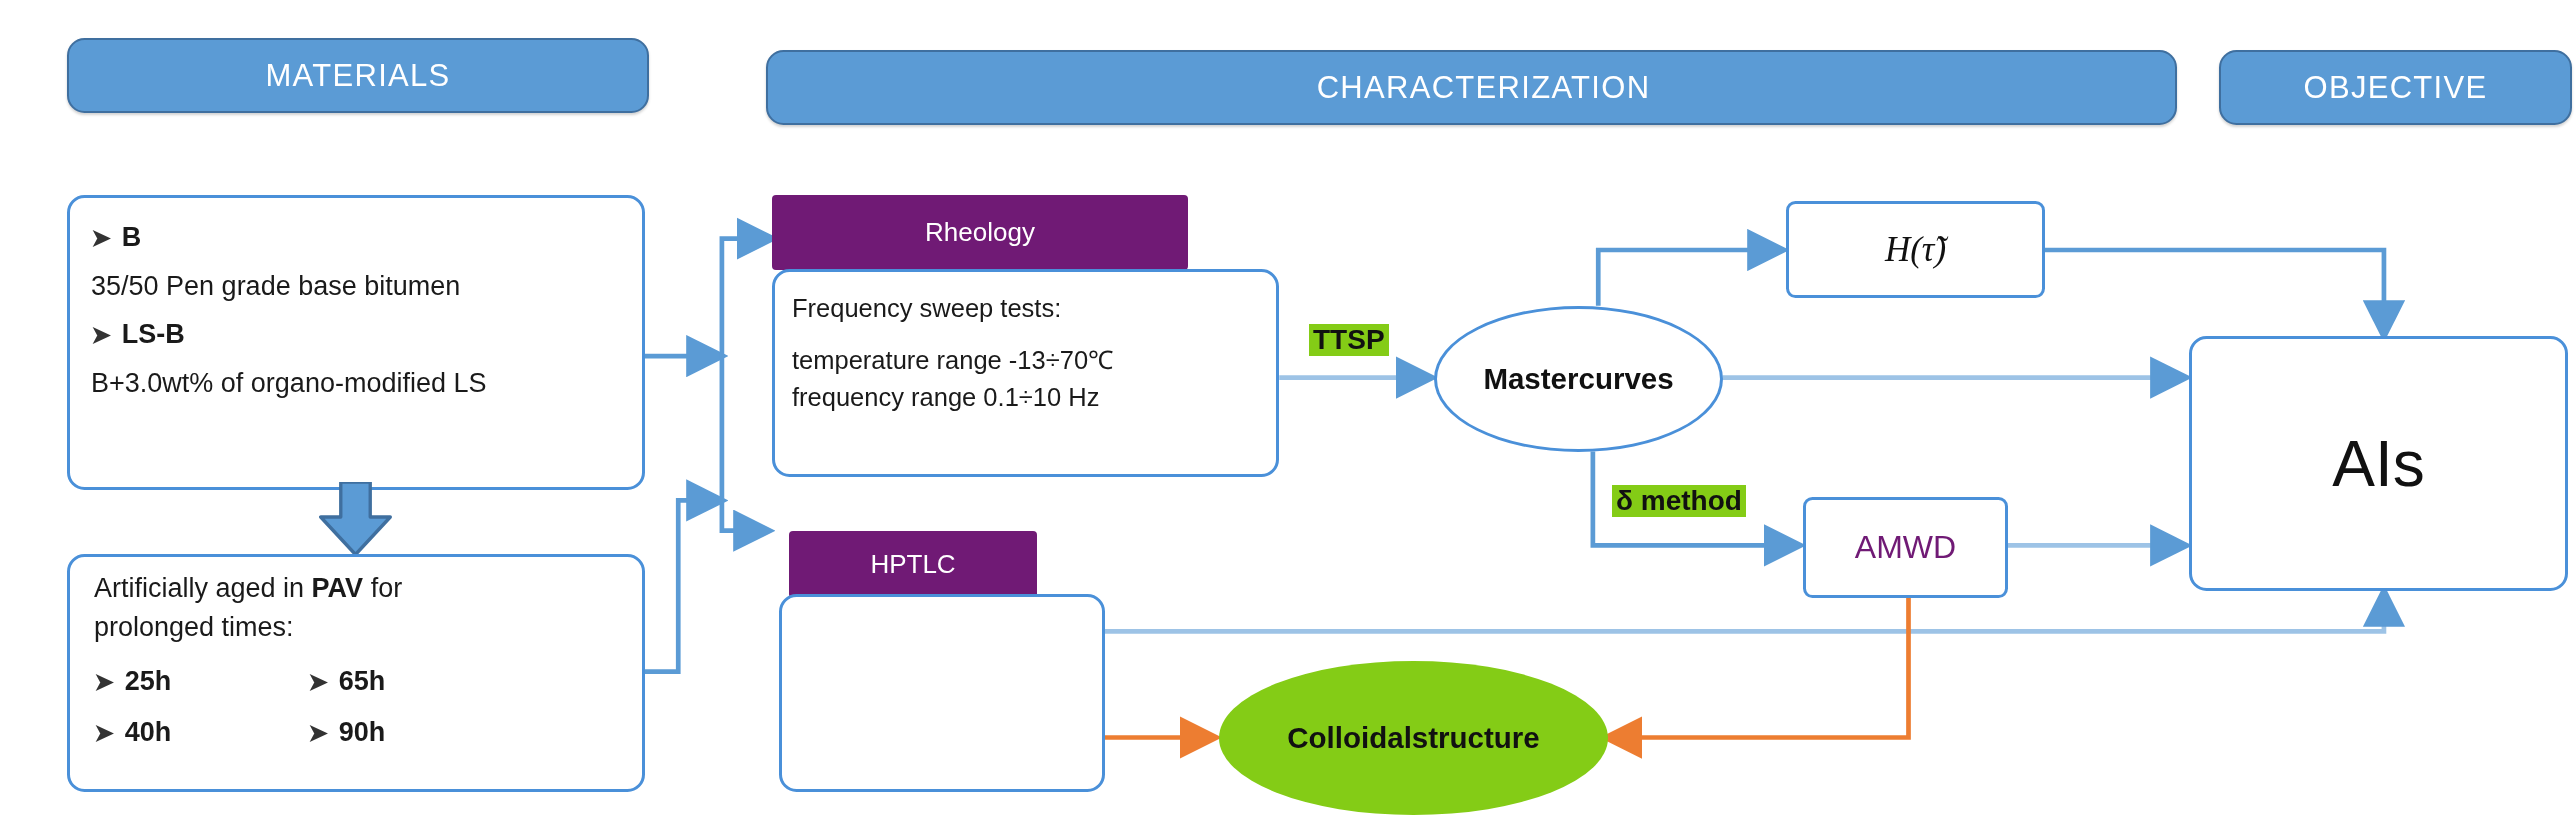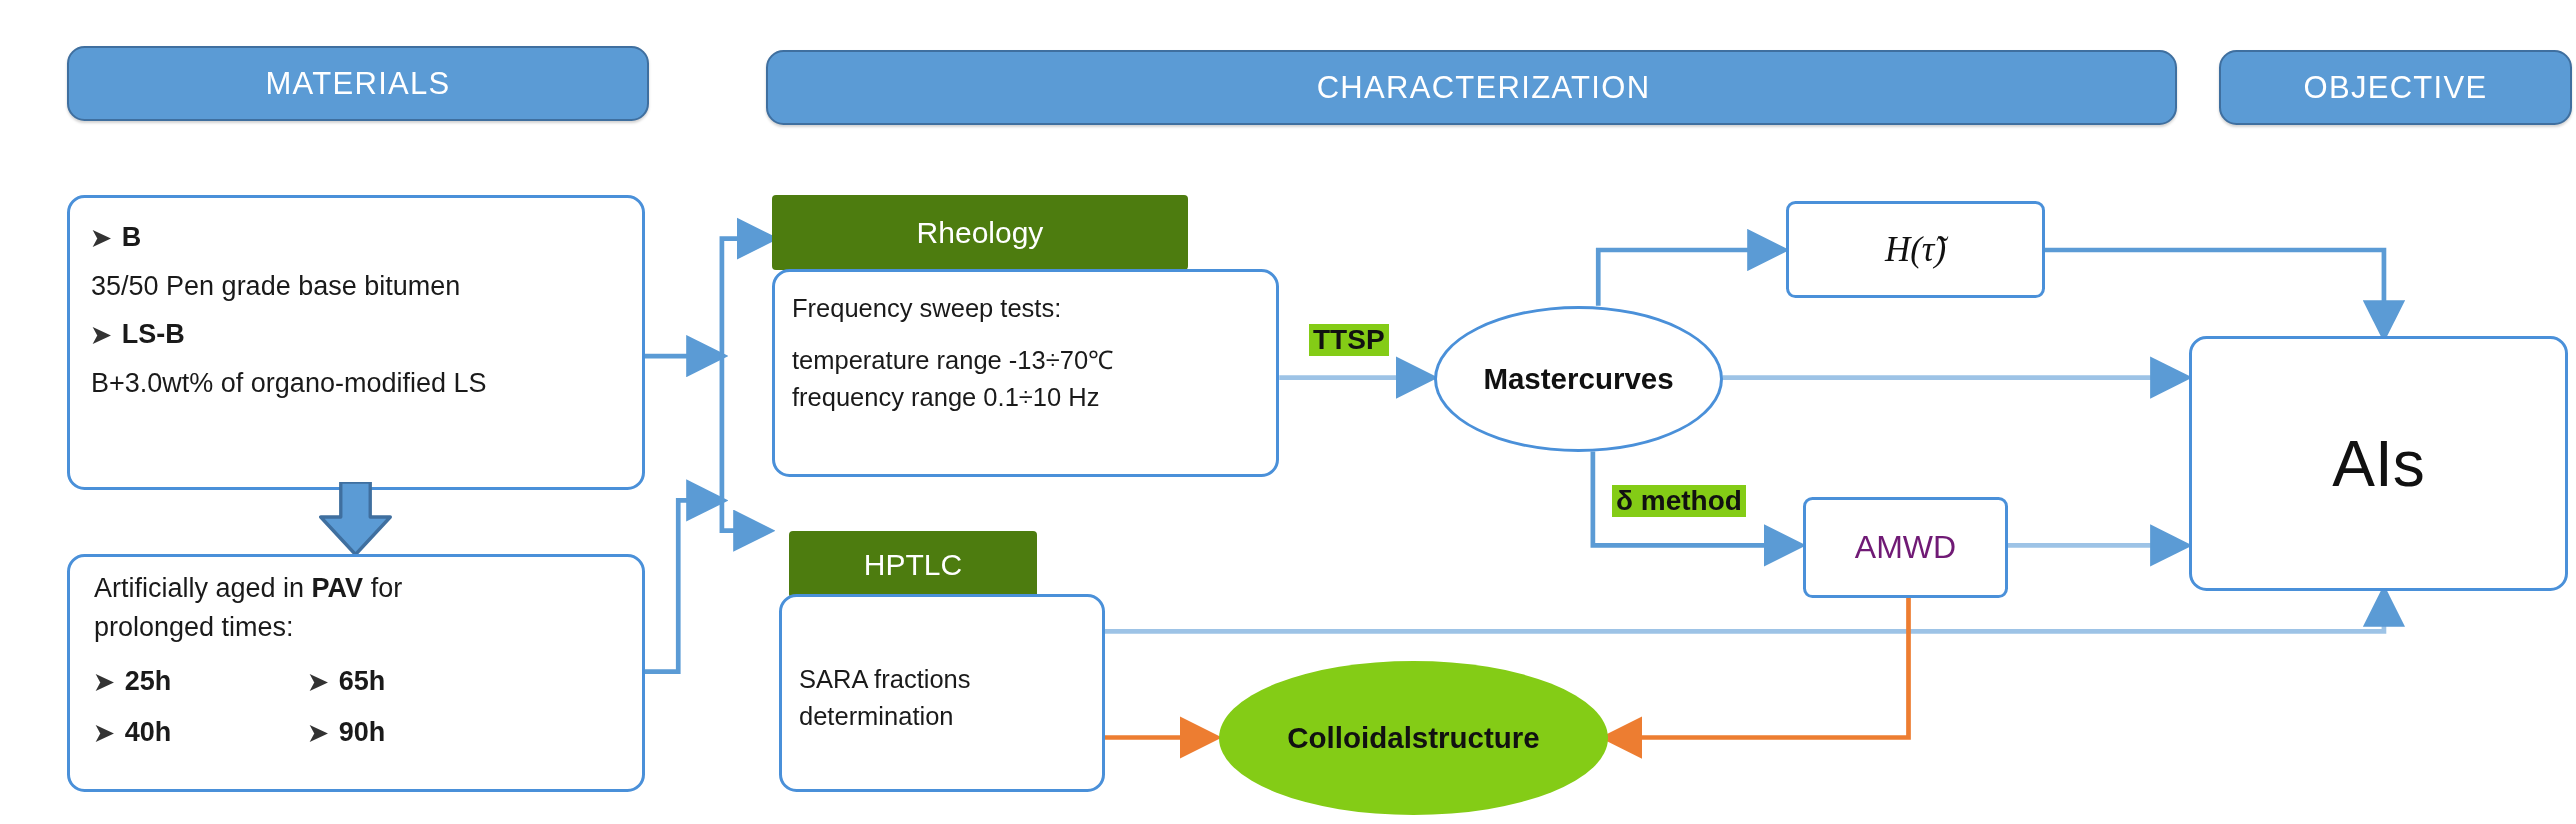--- a/index.html
+++ b/index.html
@@ -8,22 +8,22 @@
   svg#wires{position:absolute;left:0;top:0;width:2576px;height:825px;}
 
   .hdr{position:absolute;display:flex;align-items:center;justify-content:center;
        background:#5B9BD5;border:2px solid #3F6F9F;border-radius:17.5px;
        color:#ffffff;font-size:31px;letter-spacing:1.3px;box-shadow:0 2px 2.7px rgba(0,0,0,.18);}
 
   .card{position:absolute;background:#ffffff;border:3.4px solid #4A90D9;border-radius:17.5px;
         box-sizing:border-box;}
   .card.sq{border-radius:9.4px;}
 
-  .subhdr{position:absolute;background:#4d7c0f;color:#fff;display:flex;align-items:center;
-          justify-content:center;font-size:30px;border-radius:4px;}
+  .subhdr{position:absolute;background:#701a75;color:#fff;display:flex;align-items:center;
+          justify-content:center;font-size:26px;border-radius:4px;}
 
   .txt{position:absolute;color:#1a1a1a;font-size:27px;line-height:1.45;}
   .bul{display:flex;align-items:baseline;gap:10.7px;font-weight:bold;}
   .bul .g{color:#333;font-size:24px;}
   .b{font-weight:bold;}
 
   .ell{position:absolute;display:flex;flex-direction:row;align-items:center;
        justify-content:center;border-radius:50%;box-sizing:border-box;text-align:center;}
   .ell.blue{border:3.4px solid #4A90D9;background:#fff;color:#111;font-weight:bold;font-size:29.5px;line-height:1.25;}
   .ell.orange{background:#84cc16;color:#111;font-weight:bold;font-size:29.5px;line-height:1.25;}
@@ -73,21 +73,21 @@
 
     <path d="M2990,812 L3255,812" stroke="#9DC3E6" stroke-width="7" fill="none" marker-end="url(#arrB)"></path>
 
     <path d="M1645,940 L3550,940 L3550,880" stroke="#9DC3E6" stroke-width="7" fill="none" marker-end="url(#arrB)"></path>
 
     <path d="M1645,1098 L1810,1098" stroke="#ED7D31" stroke-width="7" fill="none" marker-end="url(#arrO)"></path>
 
     <path d="M2842,890 L2842,1098 L2392,1098" stroke="#ED7D31" stroke-width="7" fill="none" marker-end="url(#arrO)"></path>
   </svg>
 
-  <div class="hdr" style="left:67px;top:46px;width:578px;height:71px;">
+  <div class="hdr" style="left:67px;top:38px;width:578px;height:71px;">
     <span>MATERIALS</span>
   </div>
 
   <div class="hdr" style="left:766px;top:50px;width:1383px;height:71px;padding-left:24px;">
     <span>CHARACTERIZATION</span>
   </div>
 
   <div class="hdr" style="left:2219px;top:50px;width:349px;height:71px;">
     <span>OBJECTIVE</span>
   </div>
@@ -147,24 +147,20 @@
   <div class="txt" style="left:792px;top:290px;width:484px;font-size:25.5px;">
     <div>Frequency sweep tests:</div>
     <div style="margin-top:14.8px;">temperature range -13÷70℃</div>
     <div>frequency range 0.1÷10 Hz</div>
   </div>
 
   <div class="subhdr" style="left:789px;top:531px;width:248px;height:67px;">
     <span>HPTLC</span>
   </div>
   <div class="card" style="left:779px;top:594px;width:326px;height:198px;"></div>
-  <div class="txt" style="left:799px;top:661px;width:295px;font-size:25.5px;">
-    <div>SARA fractions</div>
-    <div>determination</div>
-  </div>
 
   <div class="lbl" style="left:1309px;top:324px;">TTSP</div>
 
   <div class="ell blue" style="left:1434px;top:306px;width:289px;height:146px;">
     <div>Master</div>
     <div>curves</div>
   </div>
 
   <div class="card sq" style="left:1786px;top:201px;width:259px;height:97px;"></div>
   <div class="mathbox" style="left:1786px;top:201px;width:259px;height:97px;">H(τ̃)</div>

